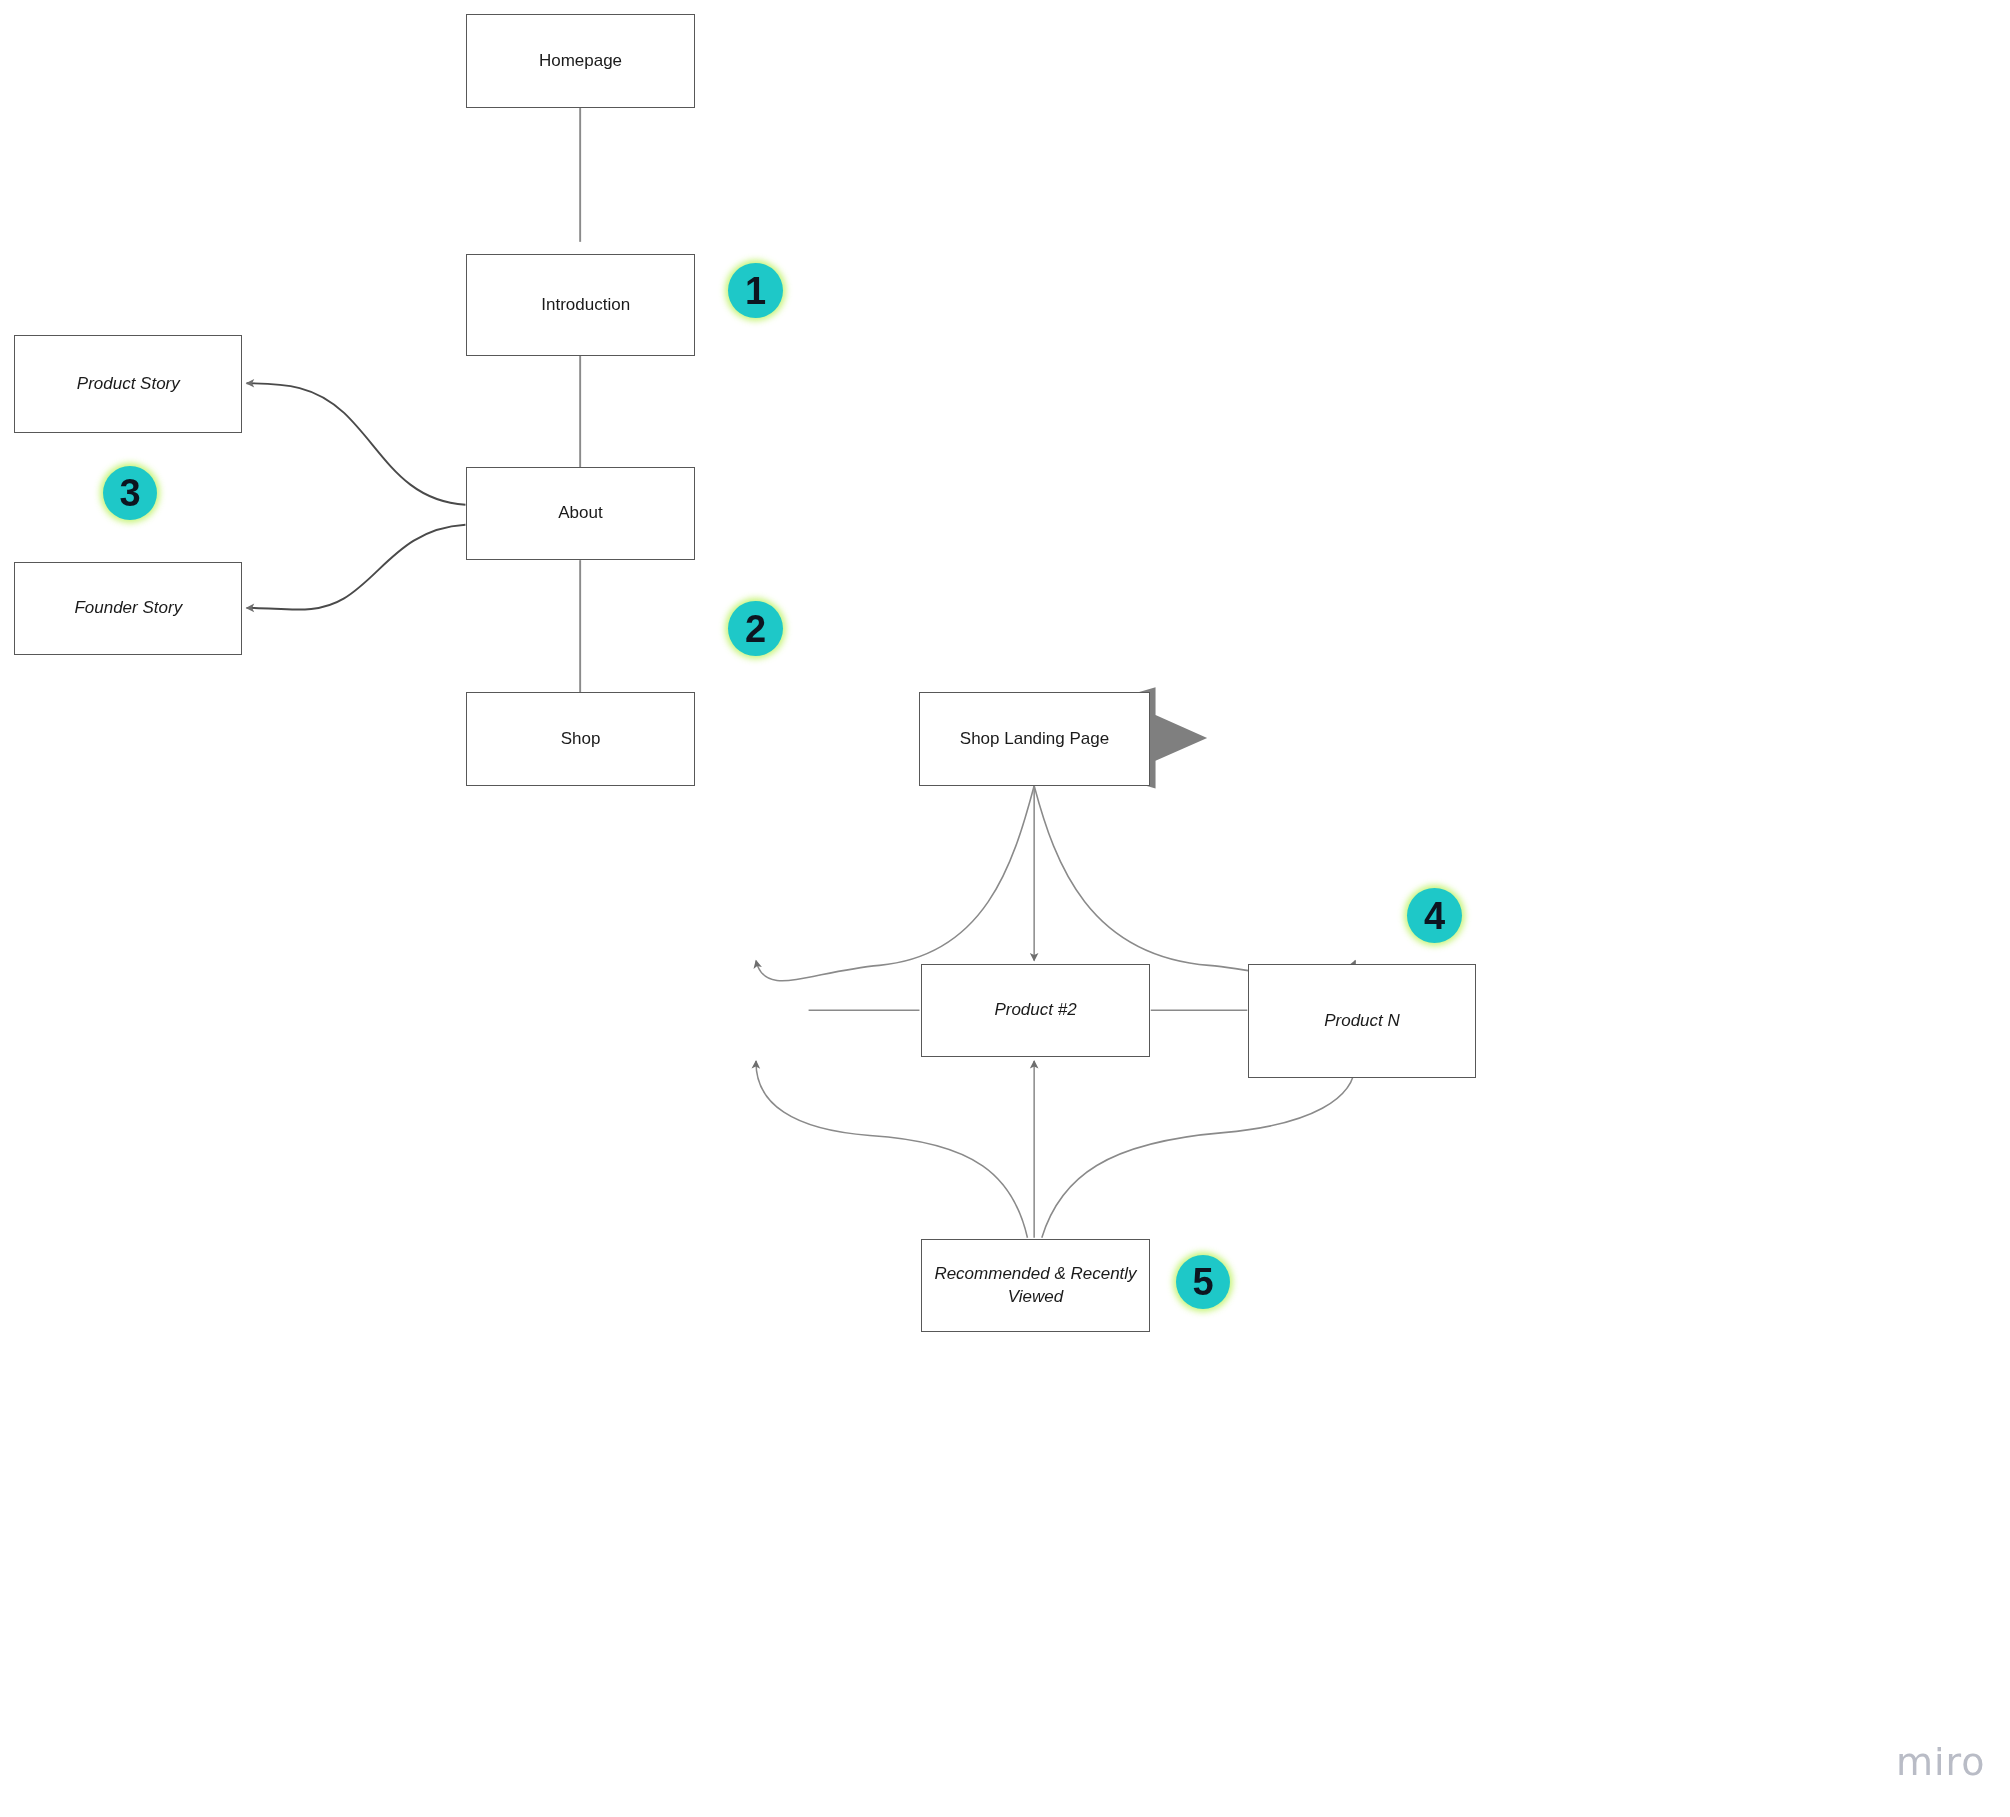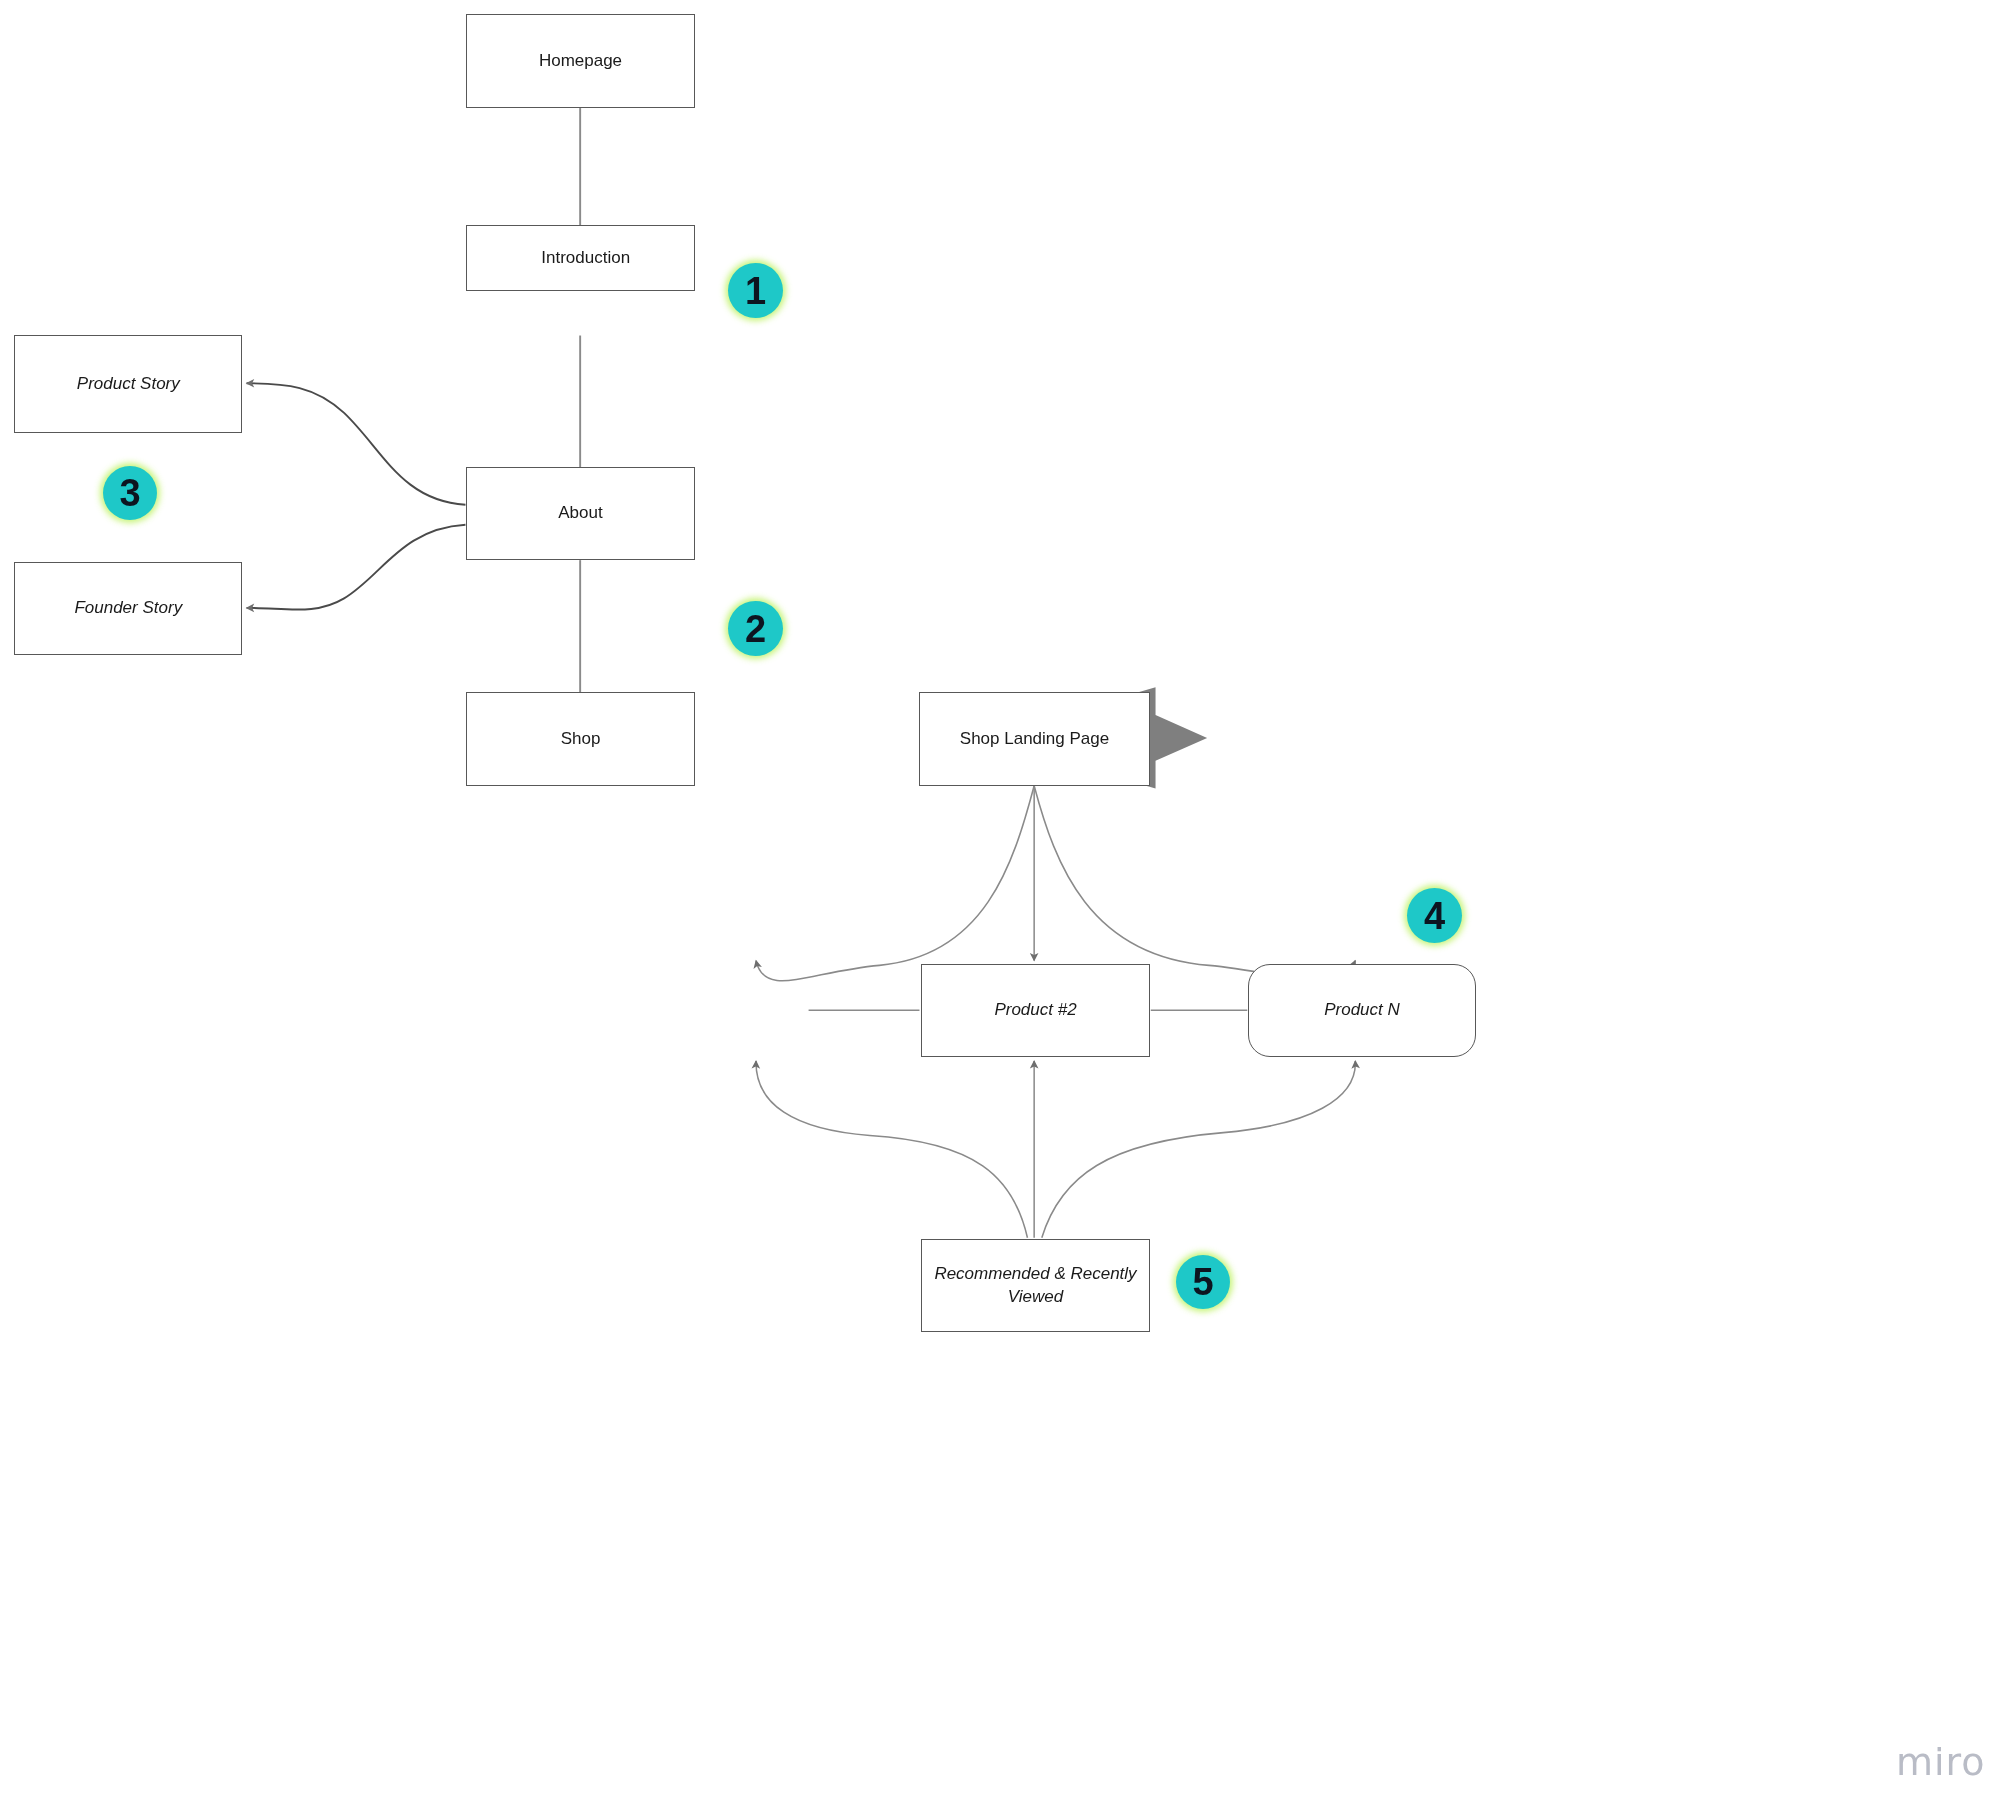--- a/index.html
+++ b/index.html
@@ -110,21 +110,21 @@
 
     <path d="M1082,1295 L1082,1110" stroke="#8a8a8a" stroke-width="1.6" fill="none" marker-end="url(#arrowThin)"></path>
 
     <path d="M1090,1295 C1110,1230 1160,1195 1280,1185 C1370,1177 1420,1150 1418,1110" stroke="#8a8a8a" stroke-width="1.6" fill="none" marker-end="url(#arrowThin)"></path>
   </svg>
 
   <div class="node" style="left:466px; top:14.3px; width:229px; height:94px;">
     <span class="node-label">Homepage</span>
   </div>
 
-  <div class="node" style="left:466px; top:225px; width:229px; height:66px;padding-left:20px;">
+  <div class="node" style="left:466px; top:254px; width:229px; height:102px;padding-left:20px;">
     <span class="node-label">Introduction</span>
   </div>
 
   <div class="node italic" style="left:14.3px; top:335px; width:228px; height:98px;">
     <span class="node-label">Product Story</span>
   </div>
 
   <div class="node" style="left:466px; top:467px; width:229px; height:93px;">
     <span class="node-label">About</span>
   </div>
@@ -139,21 +139,21 @@
 
   <div class="node" style="left:919px; top:692px; width:231px; height:94px;">
     <span class="node-label">Shop Landing Page</span>
   </div>
 
 
   <div class="node italic" style="left:921px; top:964px; width:229px; height:93px;">
     <span class="node-label">Product #2</span>
   </div>
 
-  <div class="node italic" style="left:1248px; top:964px; width:228px; height:93px;border-radius:22px;">
+  <div class="node italic" style="left:1248px; top:964px; width:228px; height:114px;">
     <span class="node-label">Product N</span>
   </div>
 
   <div class="node italic" style="left:921px; top:1239px; width:229px; height:93px;">
     <span class="node-label">Recommended &amp; Recently
 Viewed</span>
   </div>
 
   <div class="badge" style="left:728px; top:263px; width:55px; height:55px;">1</div>
 

